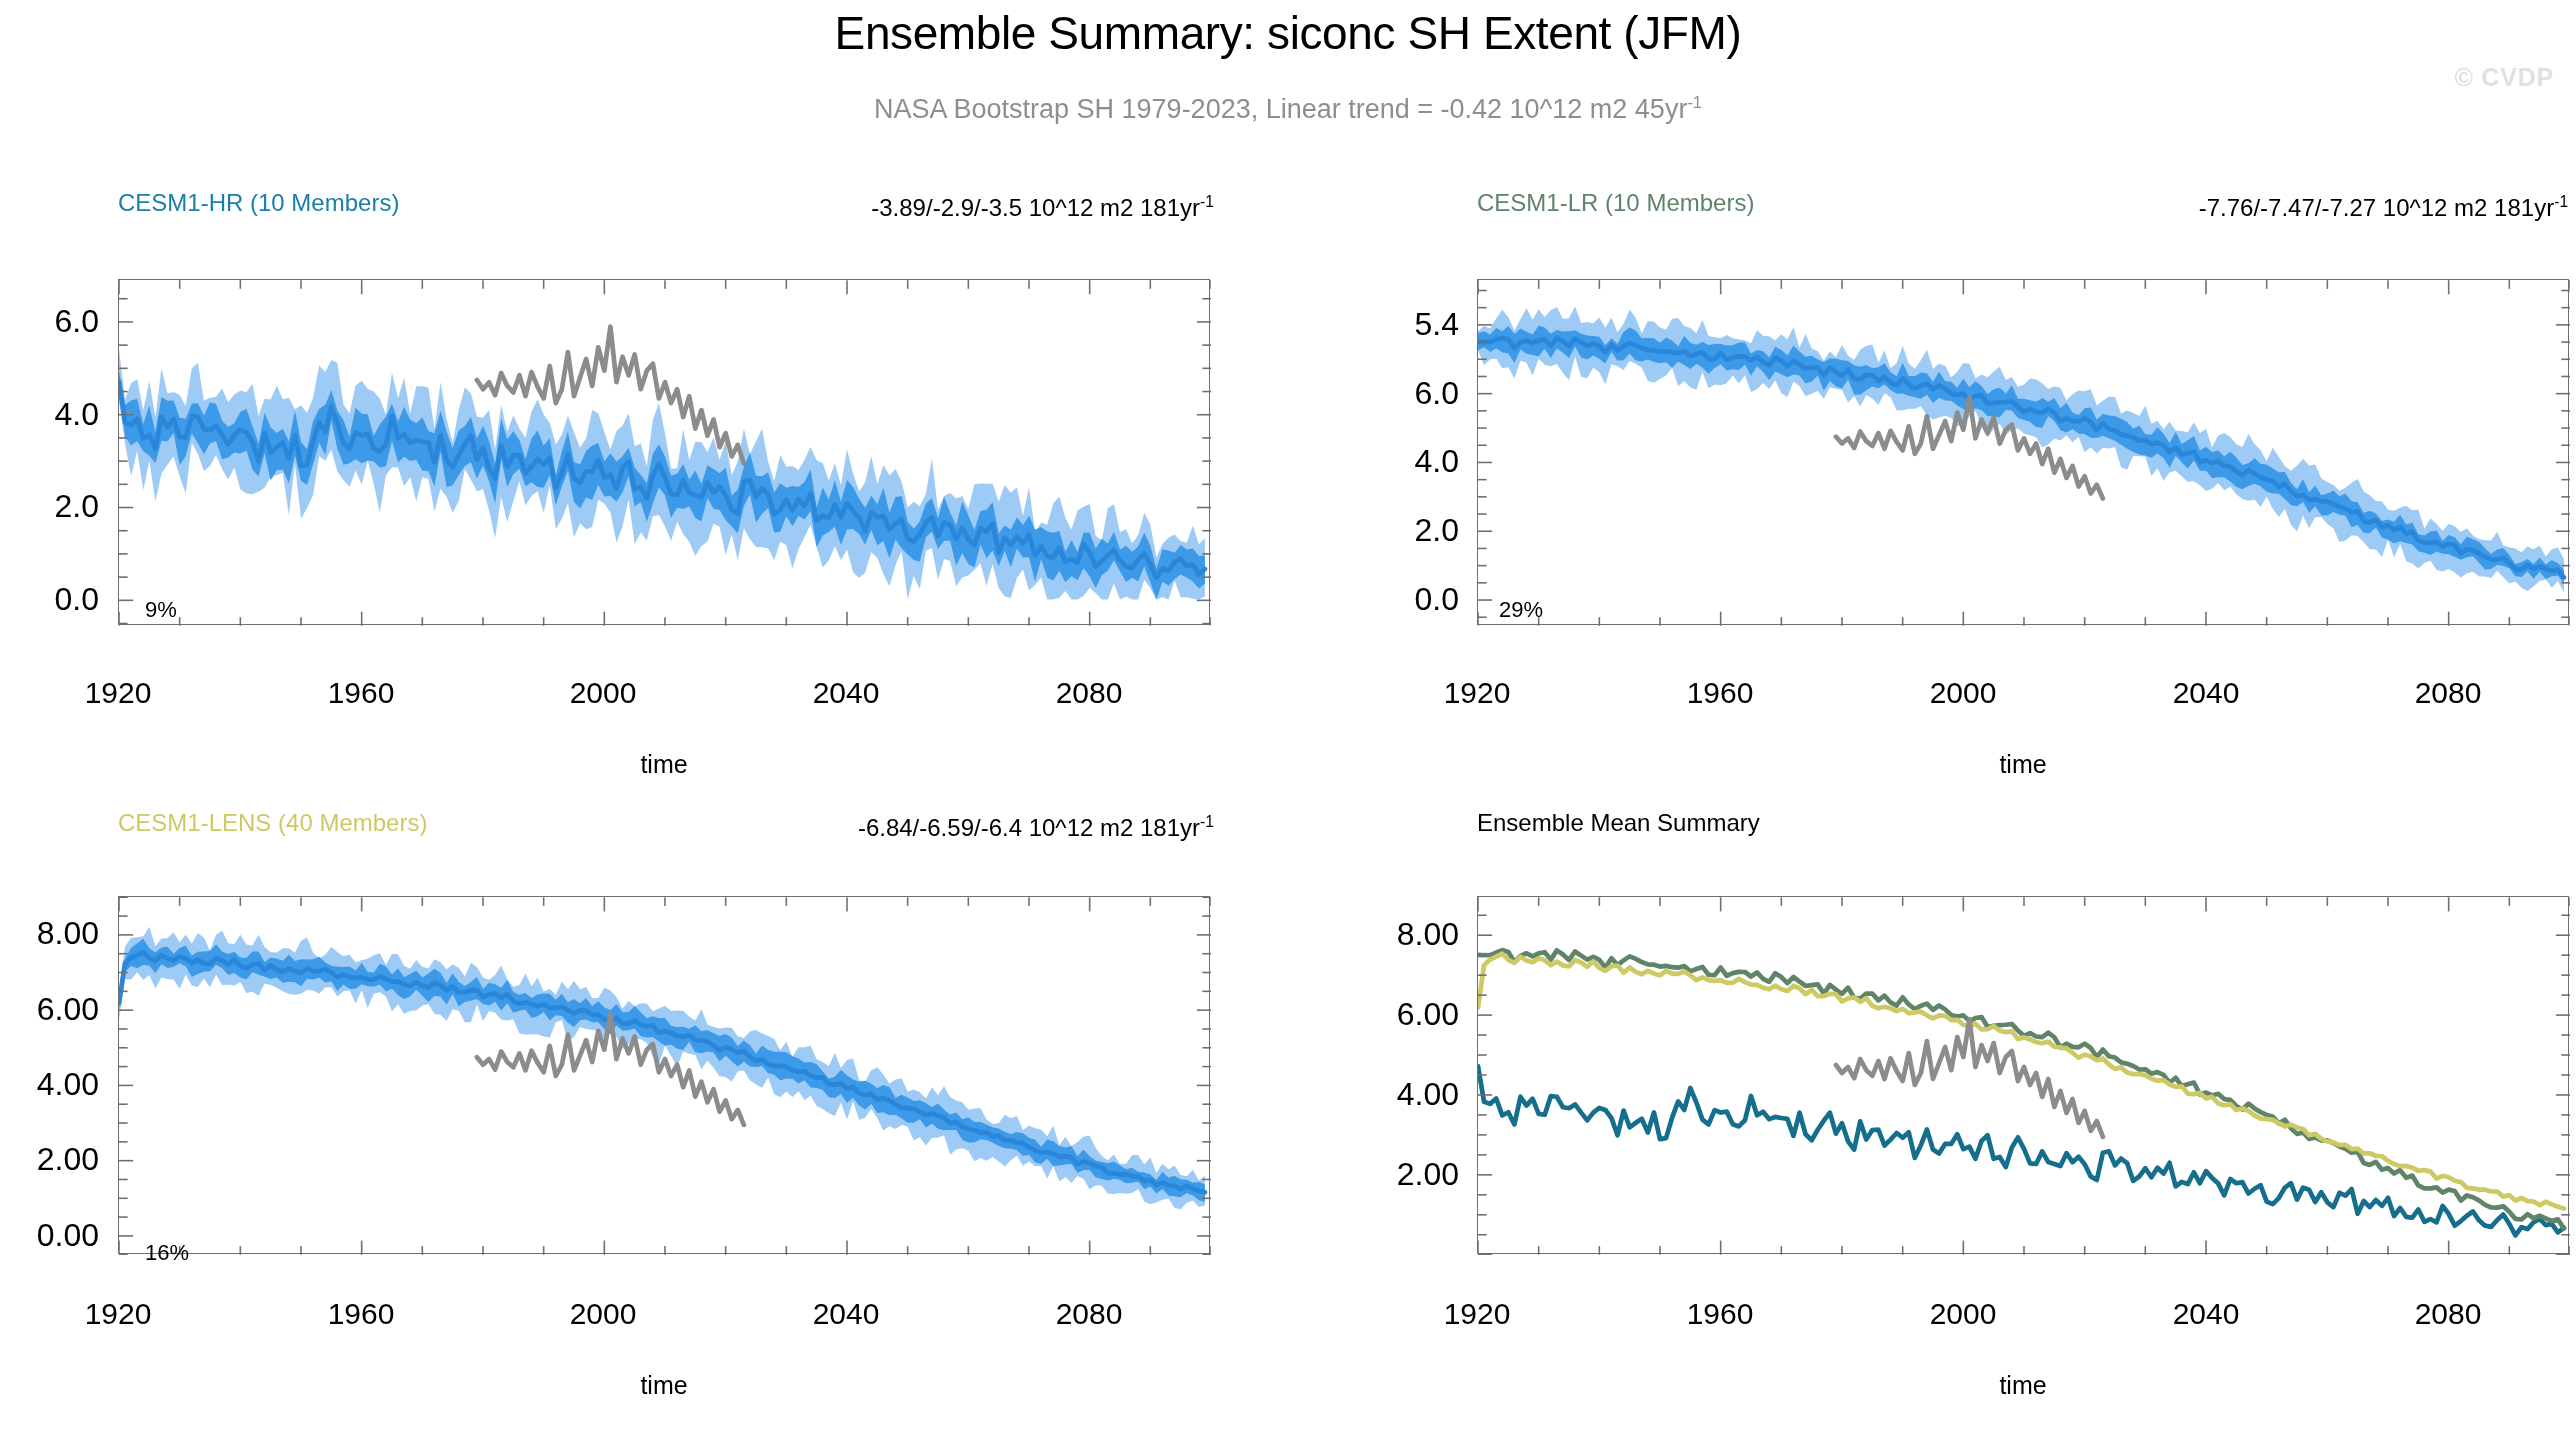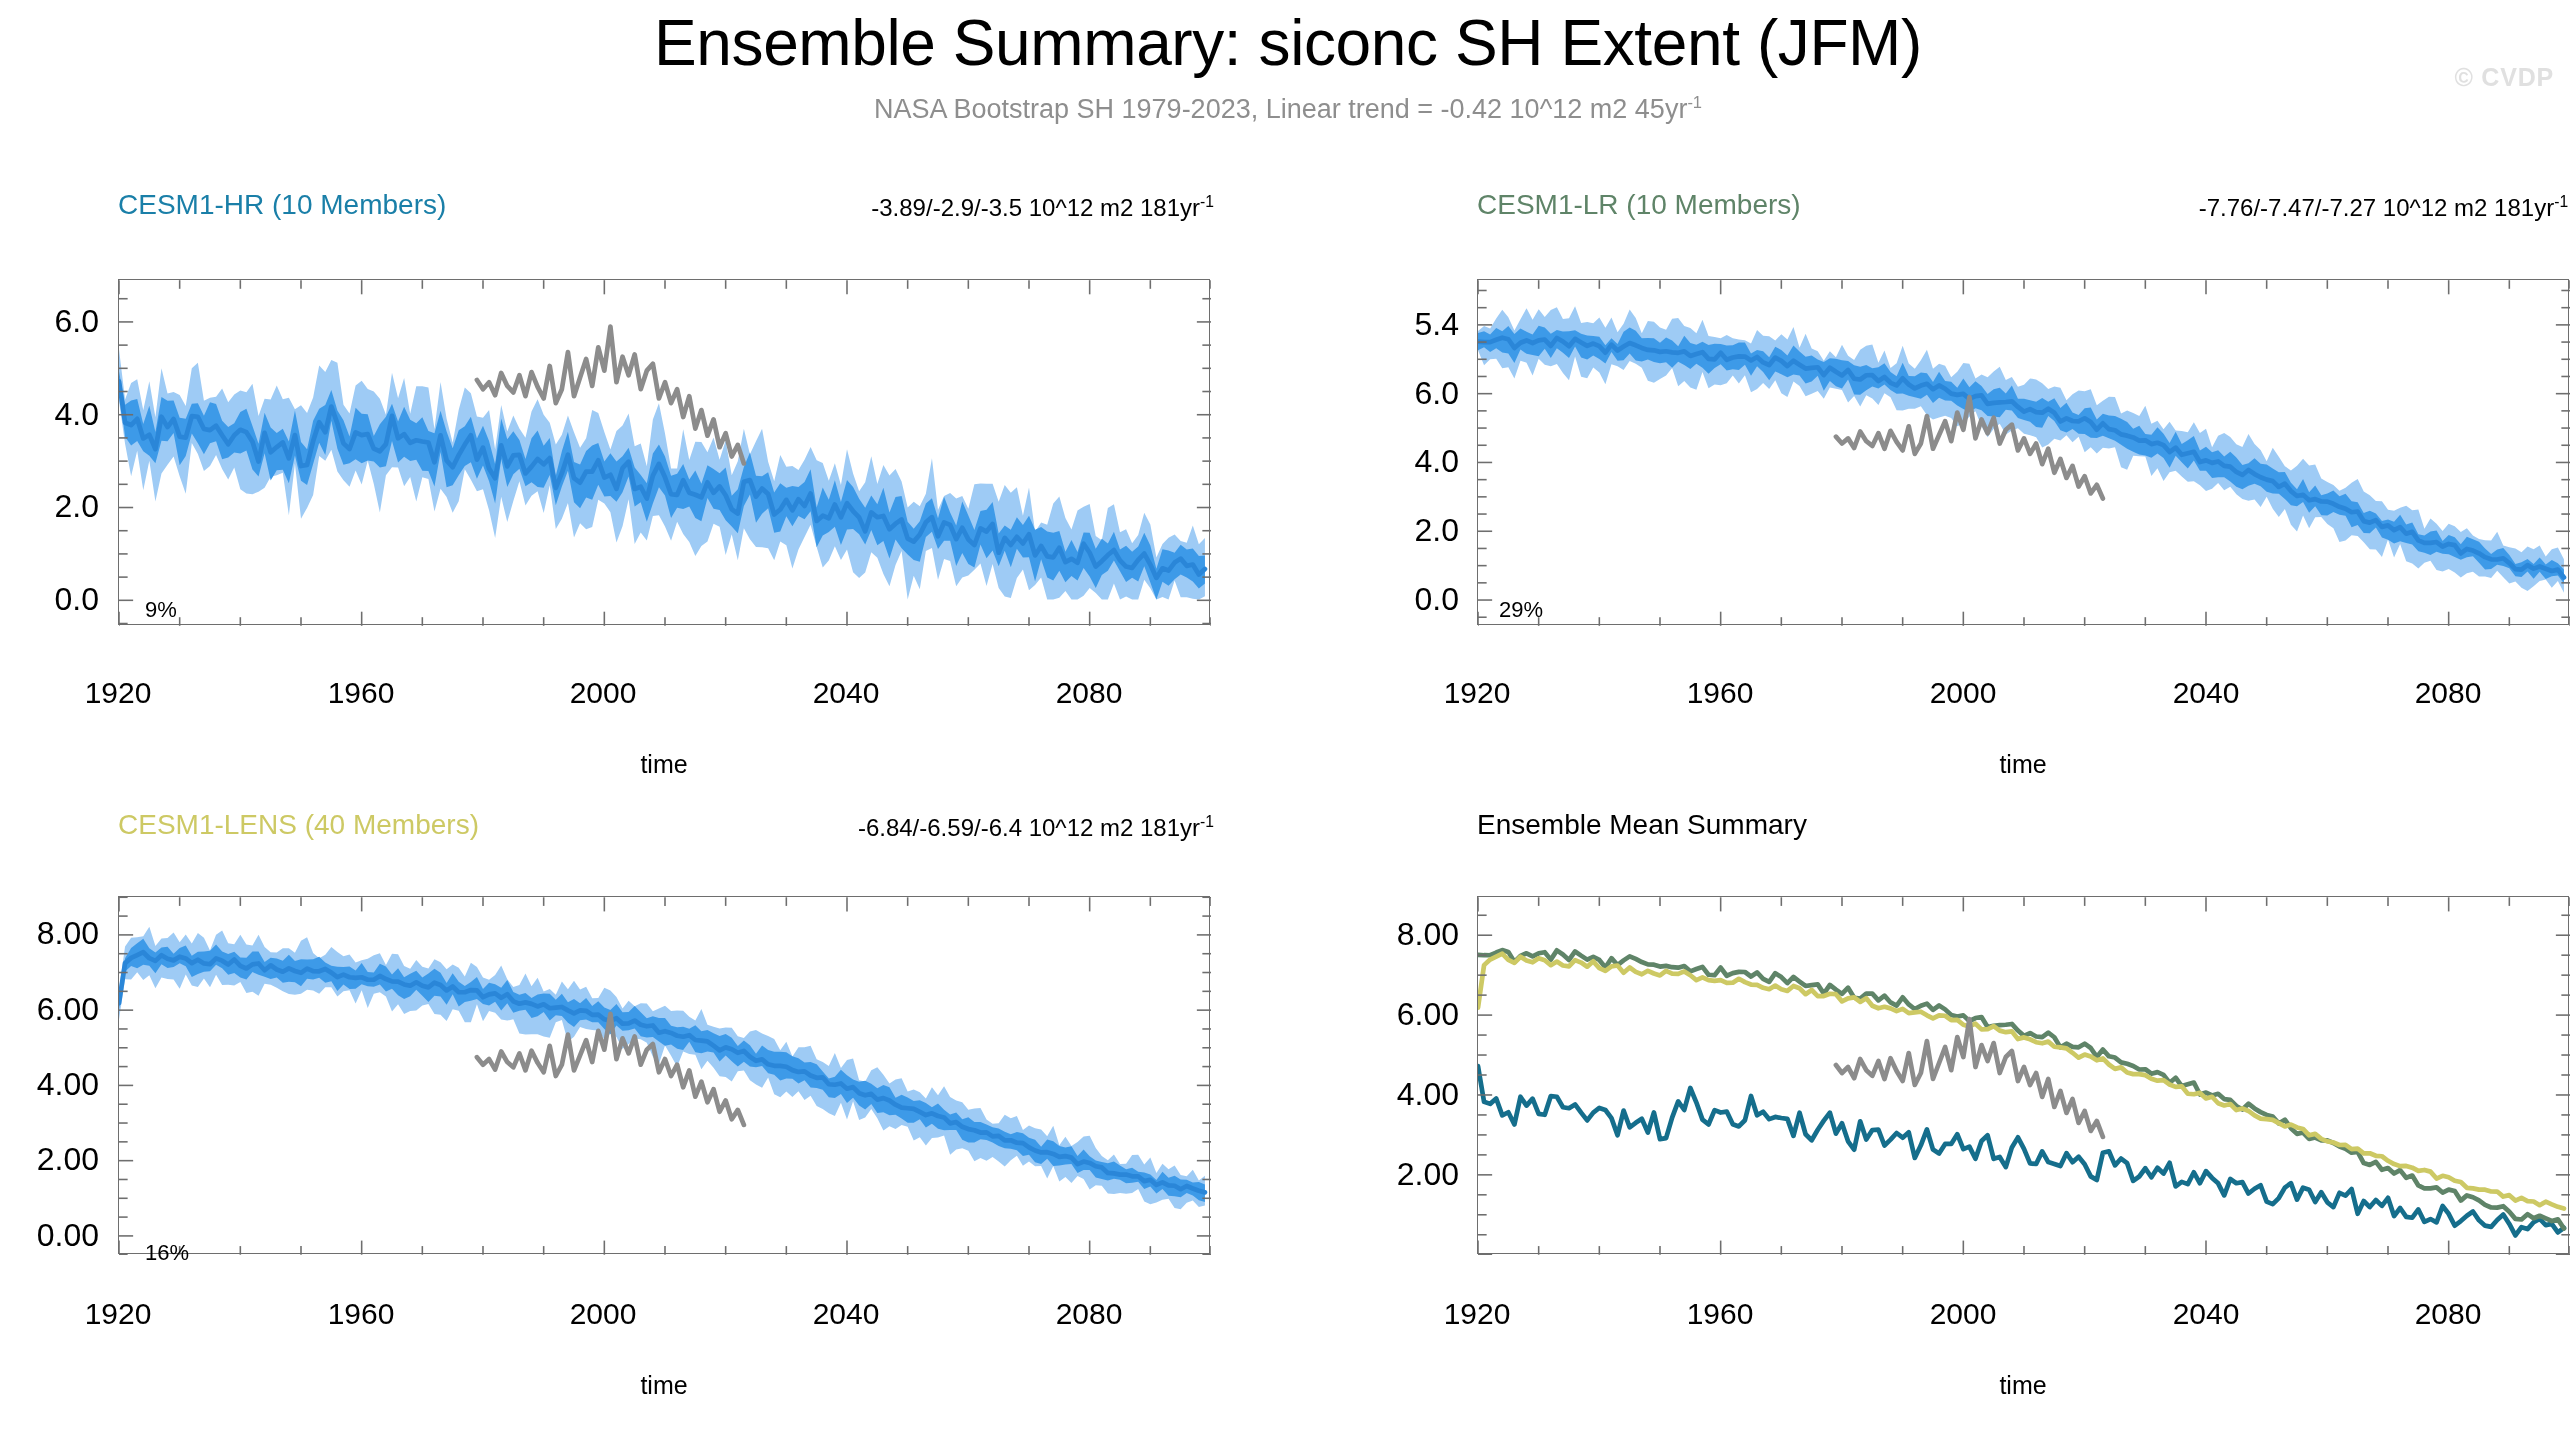--- a/index.html
+++ b/index.html
@@ -1,35 +1,35 @@
 <!DOCTYPE html>
 <html style="font-size:12.6px"><head>
 <meta charset="utf-8">
 <style>
   html,body{margin:0;padding:0;background:#ffffff;}
   body{width:2576px;height:1455px;font-family:"Liberation Sans",sans-serif;color:#000;overflow:hidden;position:relative;}
 
   #page-title{
     position:absolute;left:0;top:6.3px;width:2576px;text-align:center;
-    font-size:64px;font-weight:400;letter-spacing:-0.4px;color:#000;
+    font-size:46px;font-weight:400;letter-spacing:-0.4px;color:#000;
   }
   #page-subtitle{
     position:absolute;left:0;top:93px;width:2576px;text-align:center;
     font-size:27px;color:#8e8e8e;
   }
   #page-subtitle .sup{font-size:16.5px;vertical-align:super;}
 
   #watermark{
     position:absolute;right:22px;top:63px;font-size:25px;font-weight:bold;
     color:#e0e0e0;letter-spacing:0.8px;
   }
 
   .panel{position:absolute;}
 
-  .panel-title{position:absolute;font-size:28px;white-space:nowrap;}
+  .panel-title{position:absolute;font-size:24px;white-space:nowrap;}
   .panel-stat{position:absolute;font-size:24px;color:#000;white-space:nowrap;}
   .panel-stat .sup{font-size:15.7px;vertical-align:super;}
 
   .plotbox{position:absolute;border:1.6px solid #6e6e6e;background:#fff;box-sizing:border-box;}
 
   .ytick-label{position:absolute;right:0;font-size:32px;text-align:right;
     transform:translateY(-50%);white-space:nowrap;}
   .xtick-label{position:absolute;font-size:30px;text-align:center;
     transform:translateX(-50%);white-space:nowrap;}
   .axis-title{position:absolute;font-size:25px;text-align:center;width:100%;}

